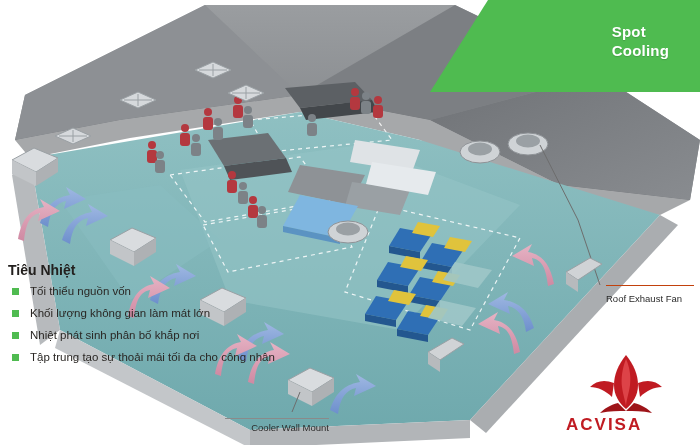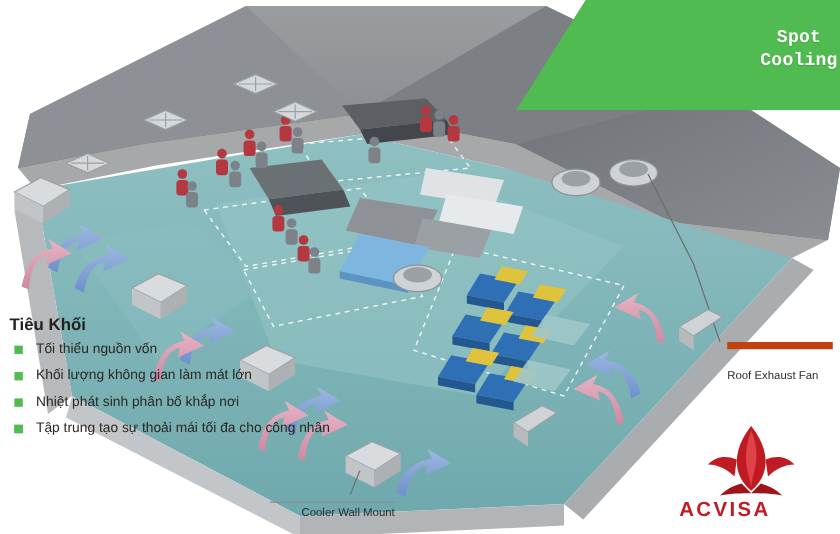--- a/index.html
+++ b/index.html
@@ -16,25 +16,24 @@
   .banner{
     position:absolute;right:0;top:0;width:270px;height:92px;
     overflow:hidden;
   }
   .banner .slab{
     position:absolute;right:0;top:0;width:270px;height:92px;
     background:#4fbb50;
     clip-path:polygon(58px 0, 270px 0, 270px 92px, 0 92px);
   }
   .banner .txt{
-    position:absolute;right:2px;top:22px;
+    position:absolute;right:31px;top:22px;
     color:#ffffff;font-weight:bold;font-size:15px;line-height:19px;
-    text-align:center;letter-spacing:.2px;
+    text-align:left;letter-spacing:.2px;
     text-shadow:0 1px 1px rgba(0,0,0,.15);
-    font-family:Liberation Mono, monospace;
   }
 
   
   .legend{
     position:absolute;left:4px;top:262px;width:300px;
   }
   .legend h3{
     margin:0 0 7px 4px;font-size:14px;font-weight:bold;color:#23201e;
   }
   .legend ul{margin:0;padding:0;list-style:none;}
@@ -43,21 +42,21 @@
     font-size:11.5px;color:#2a2724;line-height:13px;
   }
   .legend li .bullet{
     position:absolute;left:2px;top:3px;width:7px;height:7px;
     background:#4fbb50;
   }
 
   
   .callout{position:absolute;font-size:9.5px;color:#2b2b2b;}
   .co-roof{left:606px;top:285px;width:92px;}
-  .co-roof .lbl{display:block;border-top:6px solid #c2410c;padding-top:17px;width:88px;}
+  .co-roof .lbl{display:block;border-top:1px solid #c2410c;padding-top:7px;width:88px;}
   .co-wall{left:222px;top:418px;width:110px;text-align:right;}
   .co-wall .lbl{display:block;border-top:1px solid #8a8a8a;padding-top:3px;width:104px;margin:0 auto;}
 
   
   .logo{position:absolute;right:14px;bottom:8px;width:120px;height:84px;}
   .logo .name{
     position:absolute;left:0;bottom:2px;width:120px;
     color:#c01b22;font-weight:bold;font-size:17px;letter-spacing:2px;
   }
   .logo svg{position:absolute;left:22px;top:0;}
@@ -335,21 +334,21 @@
 
   <div class="banner">
     <div class="slab"></div>
     <div class="txt nosel">
       <span>Spot</span><br>
       <span>Cooling</span>
     </div>
   </div>
 
   <div class="legend">
-    <h3>Tiêu Khối</h3>
+    <h3>Tiêu Nhiệt</h3>
     <ul>
       <li>
         <span class="bullet"></span>
         <span>Tối thiểu nguồn vốn</span>
       </li>
       <li>
         <span class="bullet"></span>
         <span>Khối lượng không gian làm mát lớn</span>
       </li>
       <li>

